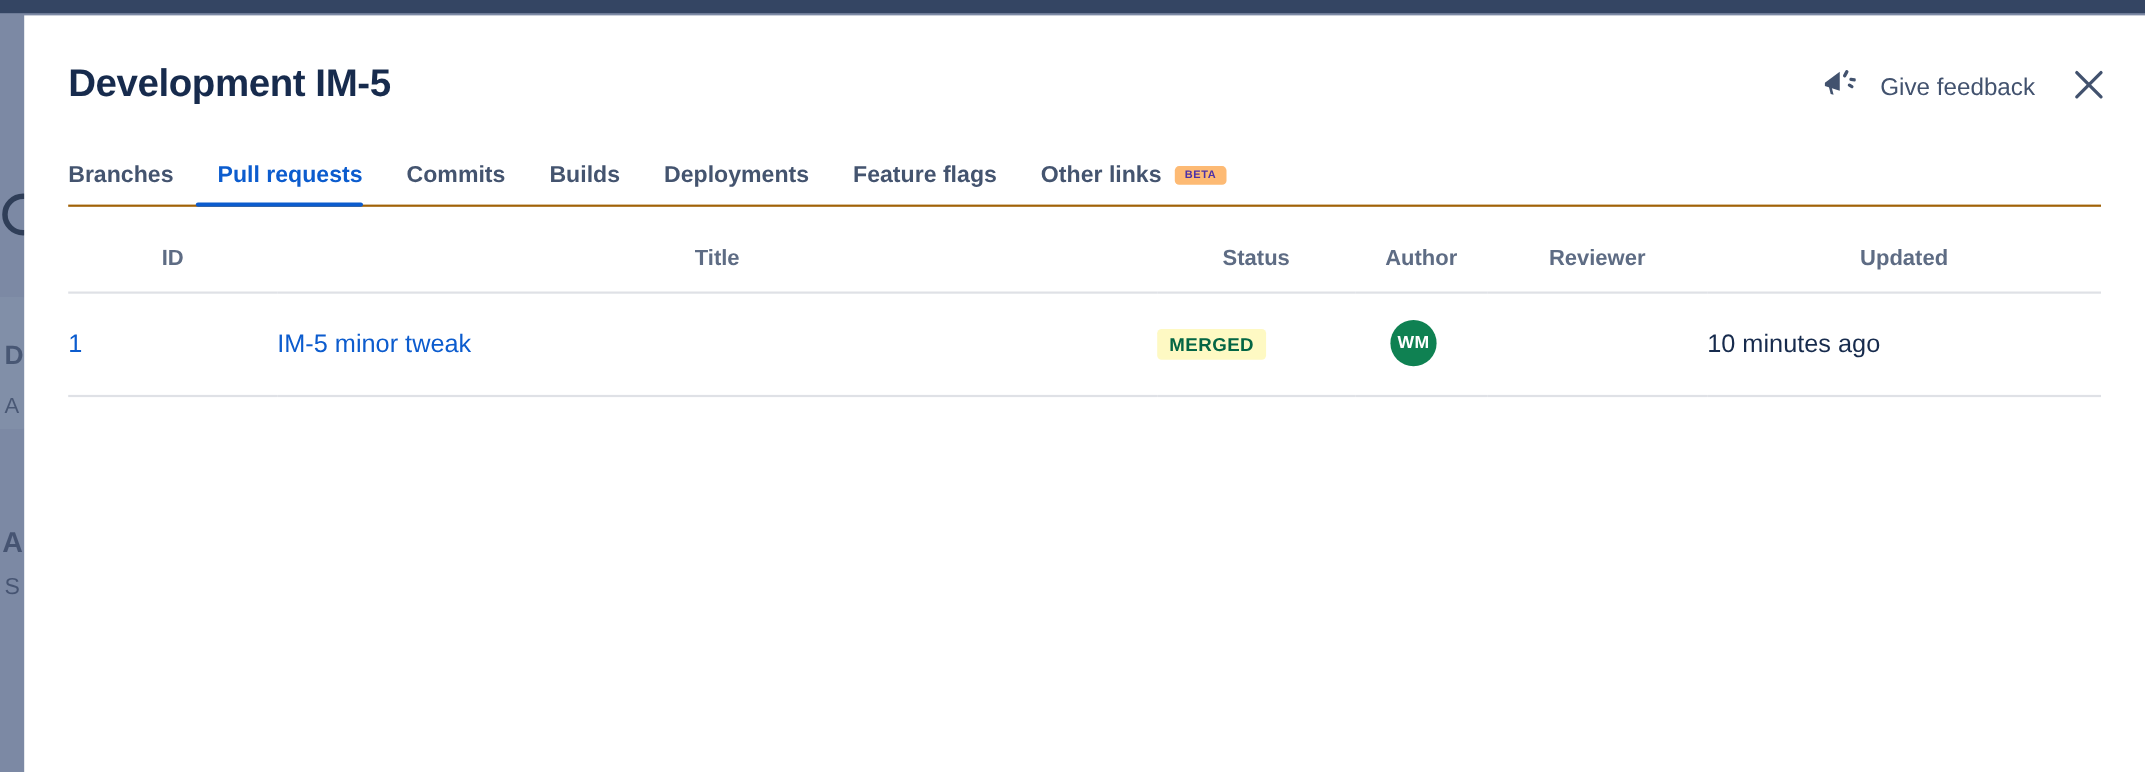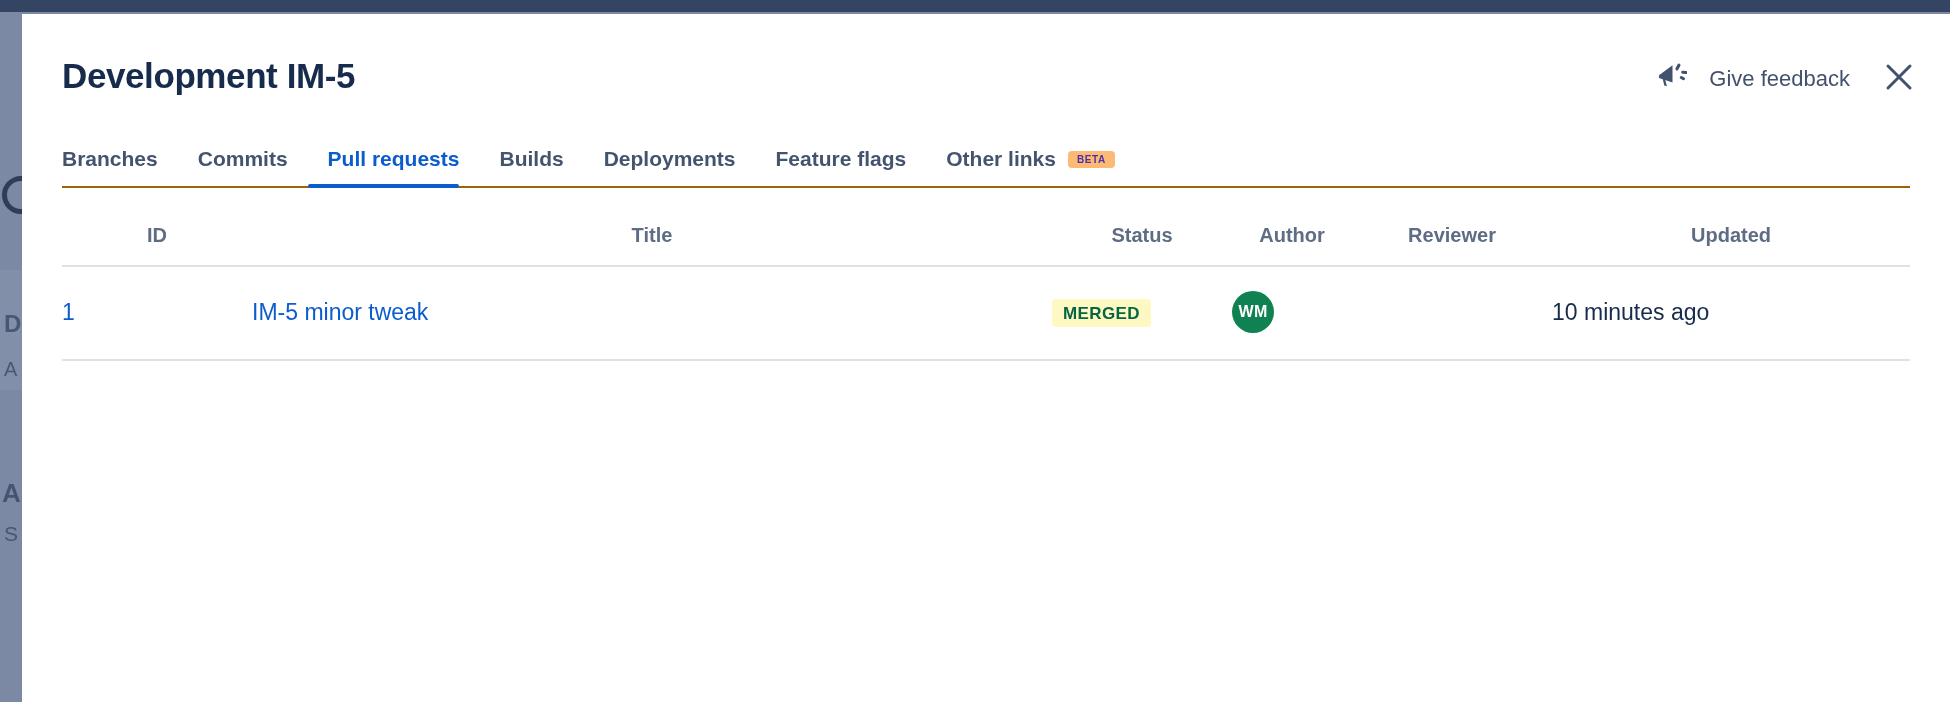--- a/index.html
+++ b/index.html
@@ -215,20 +215,21 @@
     border-radius: 50%;
     background: #0f8152;
     color: #ffffff;
     font-size: 16px;
     font-weight: 700;
     display: flex;
     align-items: center;
     justify-content: center;
     letter-spacing: 0.3px;
     cursor: pointer;
+    margin-left: 32px;
   }
   .updated-cell { white-space: nowrap; }
 </style>
 </head>
 <body>
 
 <div class="backdrop">
   <div class="backdrop-topbar"></div>
   <div class="bg-ghost circle" style="left:2px; top:176px;"></div>
   <div class="bg-ghost pill" style="left:-14px; top:270px;"></div>
@@ -266,25 +267,25 @@
         </span>
       </button>
     </div>
   </div>
 
   <div class="tabs-wrap">
     <div class="tabs" id="tabs-container">
         <button class="tab">
           <span>Branches</span>
         </button>
-        <button class="tab">
-          <span>Commits</span>
-        </button>
         <button class="tab active">
           <span>Pull requests</span>
+        </button>
+        <button class="tab">
+          <span>Commits</span>
         </button>
         <button class="tab">
           <span>Builds</span>
         </button>
         <button class="tab">
           <span>Deployments</span>
         </button>
         <button class="tab">
           <span>Feature flags</span>
         </button>

